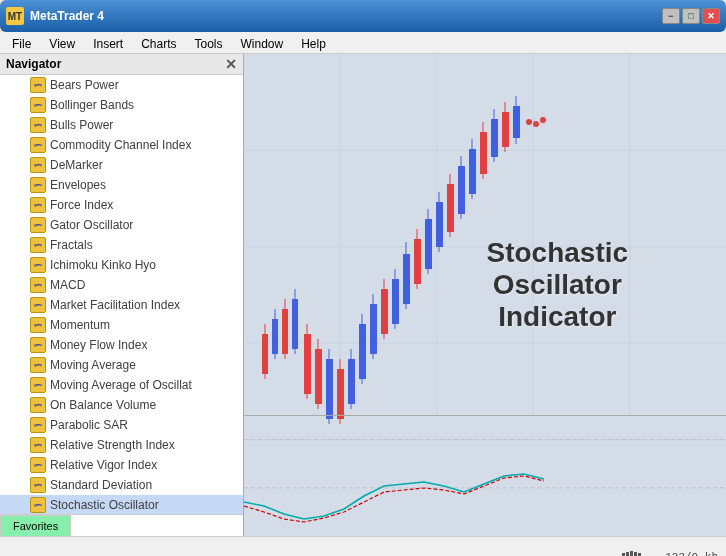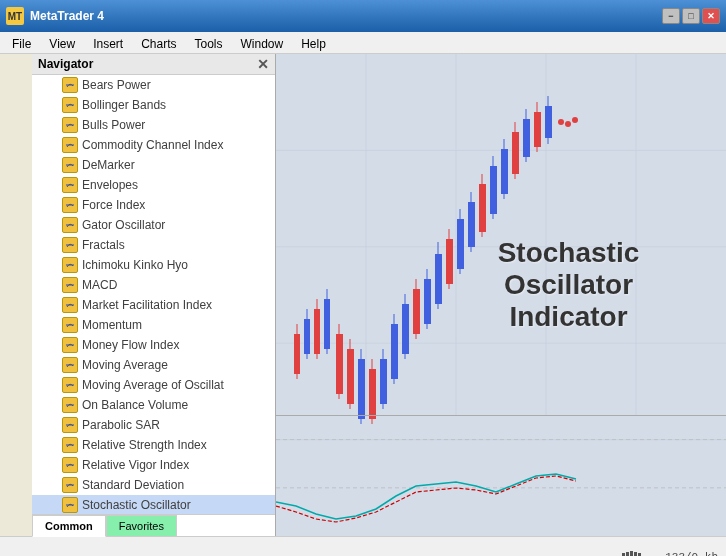--- a/index.html
+++ b/index.html
@@ -16,20 +16,21 @@
     .title-bar {
       height: 28px;
       background: linear-gradient(to bottom, #4d90d5, #1a5fa8);
       display: flex;
       align-items: center;
       justify-content: space-between;
       padding: 16px 6px;
       color: white;
       font-size: 12px;
       font-weight: bold;
+      border-radius: 6px;
     }
     .title-bar-left {
       display: flex;
       align-items: center;
       gap: 6px;
     }
     .app-icon {
       width: 18px; height: 18px;
       background: #f5c842;
       border-radius: 2px;
@@ -66,21 +67,20 @@
       padding: 2px 8px;
       font-size: 12px;
       cursor: pointer;
       border-radius: 2px;
     }
 
     
     .main-layout {
       display: flex;
       height: calc(556px - 28px - 22px - 24px);
-      padding-left: 32px;
     }
 
     
     .navigator {
       width: 244px;
       background: white;
       border-right: 1px solid #aaa;
       display: flex;
       flex-direction: column;
     }
@@ -430,21 +430,20 @@
           <div class="nav-icon">
             <svg width="10" height="10" viewBox="0 0 10 10">
               <rect x="1" y="4" width="8" height="2" fill="#888"></rect>
               <path d="M2,7 Q5,2 8,6" stroke="#555" stroke-width="1" fill="none"></path>
             </svg>
           </div>
           <span>Stochastic Oscillator</span>
         </div>
       </div>
     <div class="nav-tabs">
-      <div class="nav-tab active">Common</div>
       <div class="nav-tab">Favorites</div>
     </div>
   </div>
 
   <div class="chart-area">
     <svg class="chart-svg" xmlns="http://www.w3.org/2000/svg">
 
       <rect width="100%" height="100%" fill="#d4dce8"></rect>
 
       <line x1="0" y1="20%" x2="100%" y2="20%" stroke="#c0c8d8" stroke-width="0.5"></line>

